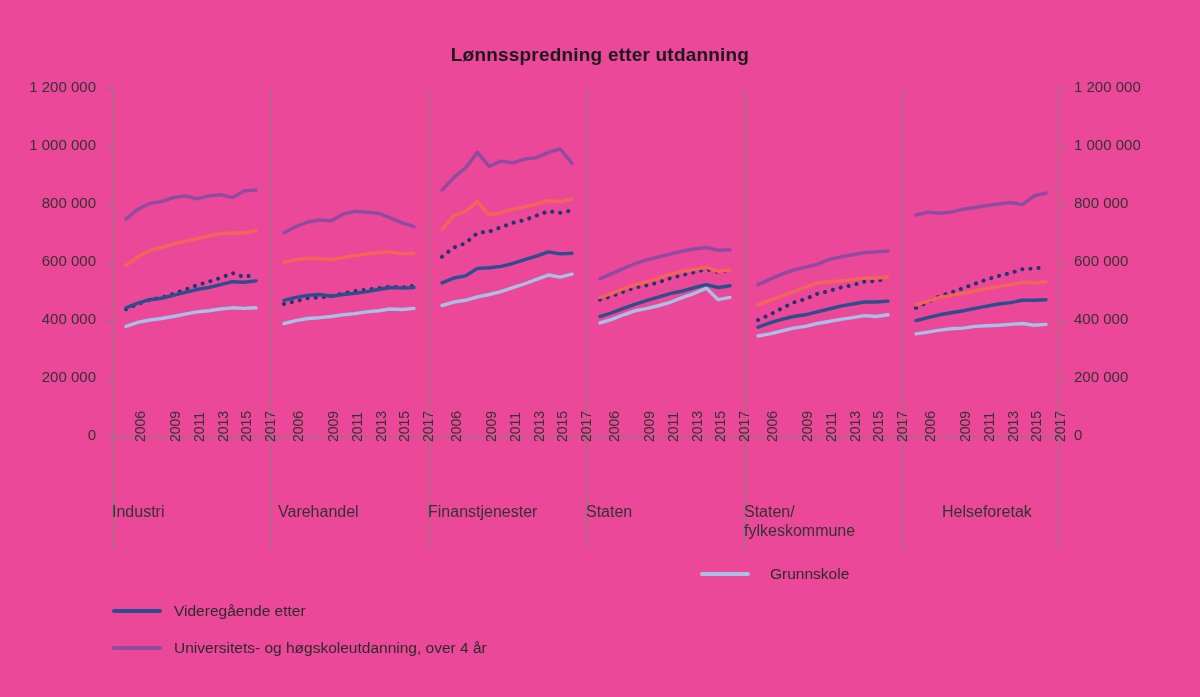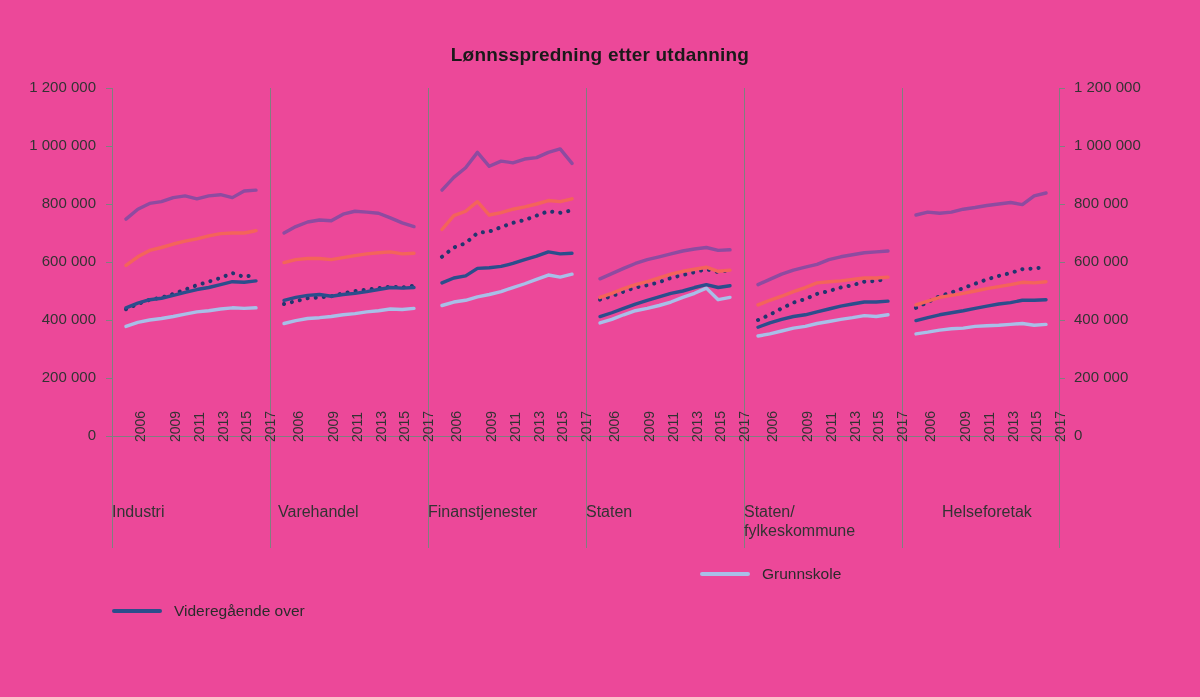--- a/index.html
+++ b/index.html
@@ -273,27 +273,33 @@
       <div class="panel-name" style="left: 112px; width: 158px; top: 502px;">Industri</div>
       <div class="panel-name" style="left: 278px; width: 158px; top: 502px;">Varehandel</div>
       <div class="panel-name" style="left: 428px; width: 158px; top: 502px;">Finanstjenester</div>
       <div class="panel-name" style="left: 586px; width: 158px; top: 502px;">Staten</div>
       <div class="panel-name" style="left: 744px; width: 158px; top: 502px;">Staten/
 fylkeskommune</div>
       <div class="panel-name" style="left: 902px; width: 158px; top: 502px; margin-left: 40px;">Helseforetak</div>
     </div>
 
   <div id="legend">
-      <div class="legend-item" style="left: 588px; top: 8px;">
+      <div class="legend-item" style="left: 588px; top: 8px; gap: 8px;">
         <span class="legend-swatch">
           <span class="bar" style="background: rgb(168, 191, 232);"></span>
         </span>
         <span>Grunnskole</span>
       </div>
       <div class="legend-item" style="left: 0px; top: 45px;">
         <span class="legend-swatch">
           <span class="bar" style="background: rgb(43, 78, 140);"></span>
         </span>
-        <span>Videregående over</span>
+        <span>Videregående etter</span>
       </div>
+      <div class="legend-item" style="left: 0px; top: 82px;">
+        <span class="legend-swatch">
+          <span class="bar" style="background: rgb(142, 75, 160);"></span>
+        </span>
+        <span>Universitets- og høgskoleutdanning, over 4 år</span>
+      </div>
     </div>
 
 </div>
 
 </body></html>

